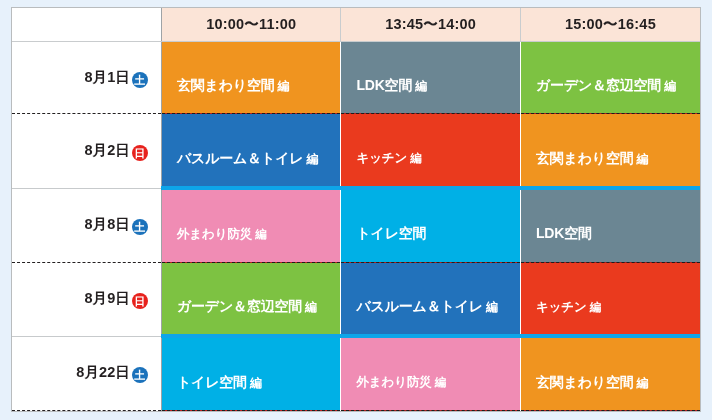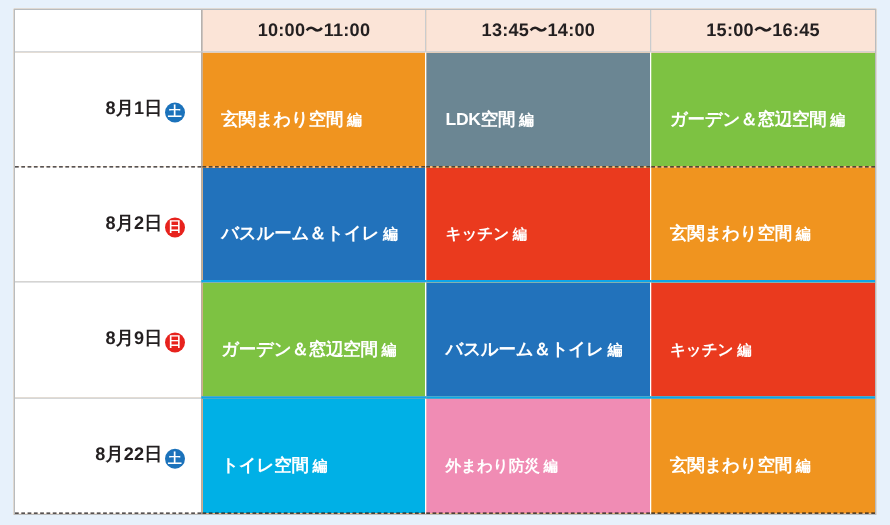--- a/index.html
+++ b/index.html
@@ -13,21 +13,21 @@
     font-family: "Liberation Sans", "DejaVu Sans", sans-serif;
     overflow: hidden;
   }
 
   #schedule-wrap {
     position: absolute;
     left: 11px;
     top: 7px;
     width: 690px;
     height: 405px;
-    background: #fdba74;
+    background: #b91c1c;
     border: 1px solid #b9bcbe;
     box-sizing: border-box;
   }
 
   table.schedule {
     border-collapse: collapse;
     table-layout: fixed;
     width: 688px;
     height: 403px;
   }
@@ -105,21 +105,21 @@
     margin-left: 3px;
   }
   
   .prog-title.tight { font-size: 12.5px; letter-spacing: -0.1px; }
   .prog-title.tight .hen { font-size: 11.5px; }
 
   
   tr.r-sat td { border-bottom: 1px dashed #1d1d1b; }
   tr.r-sat td.date-cell { border-bottom: 1px dashed #231f20; }
   tr.r-sun td { border-bottom: 1px solid #c7cacc; }
-  tr.r-sun td.prog { border-bottom: 2px solid #0ea5e9; margin-left: 36px; }
+  tr.r-sun td.prog { border-bottom: 4px solid #0ea5e9; margin-left: 36px; }
   tr.r-last td { border-bottom: none; }
 </style>
 </head>
 <body>
 
 <div id="schedule-wrap">
   <table class="schedule">
     <colgroup>
       <col class="c-date">
       <col class="c-slot">
@@ -152,20 +152,32 @@
           <td class="prog" style="background: rgb(34, 114, 187);">
             <div class="prog-title"><span>バスルーム＆トイレ</span><span class="hen">編</span></div>
           </td>
           <td class="prog" style="background: rgb(234, 58, 30);">
             <div class="prog-title tight"><span>キッチン</span><span class="hen">編</span></div>
           </td>
           <td class="prog last" style="background: rgb(240, 148, 31);">
             <div class="prog-title"><span>玄関まわり空間</span><span class="hen">編</span></div>
           </td>
         </tr>
+        <tr class="r-sat">
+          <td class="date-cell"><span>8月8日</span><span class="daybadge sat">土</span></td>
+          <td class="prog" style="background: rgb(240, 140, 180);">
+            <div class="prog-title tight"><span>外まわり防災</span><span class="hen">編</span></div>
+          </td>
+          <td class="prog" style="background: rgb(0, 176, 230);">
+            <div class="prog-title"><span>トイレ空間</span></div>
+          </td>
+          <td class="prog last" style="background: rgb(107, 134, 147);">
+            <div class="prog-title"><span>LDK空間</span></div>
+          </td>
+        </tr>
         <tr class="r-sun">
           <td class="date-cell"><span>8月9日</span><span class="daybadge sun">日</span></td>
           <td class="prog" style="background: rgb(125, 194, 66);">
             <div class="prog-title"><span>ガーデン＆窓辺空間</span><span class="hen">編</span></div>
           </td>
           <td class="prog" style="background: rgb(34, 114, 187);">
             <div class="prog-title"><span>バスルーム＆トイレ</span><span class="hen">編</span></div>
           </td>
           <td class="prog last" style="background: rgb(234, 58, 30);">
             <div class="prog-title tight"><span>キッチン</span><span class="hen">編</span></div>

